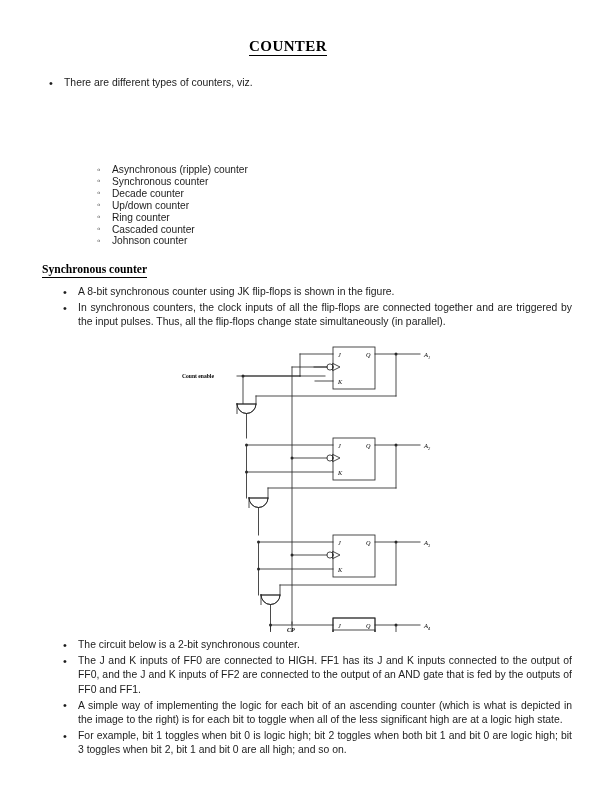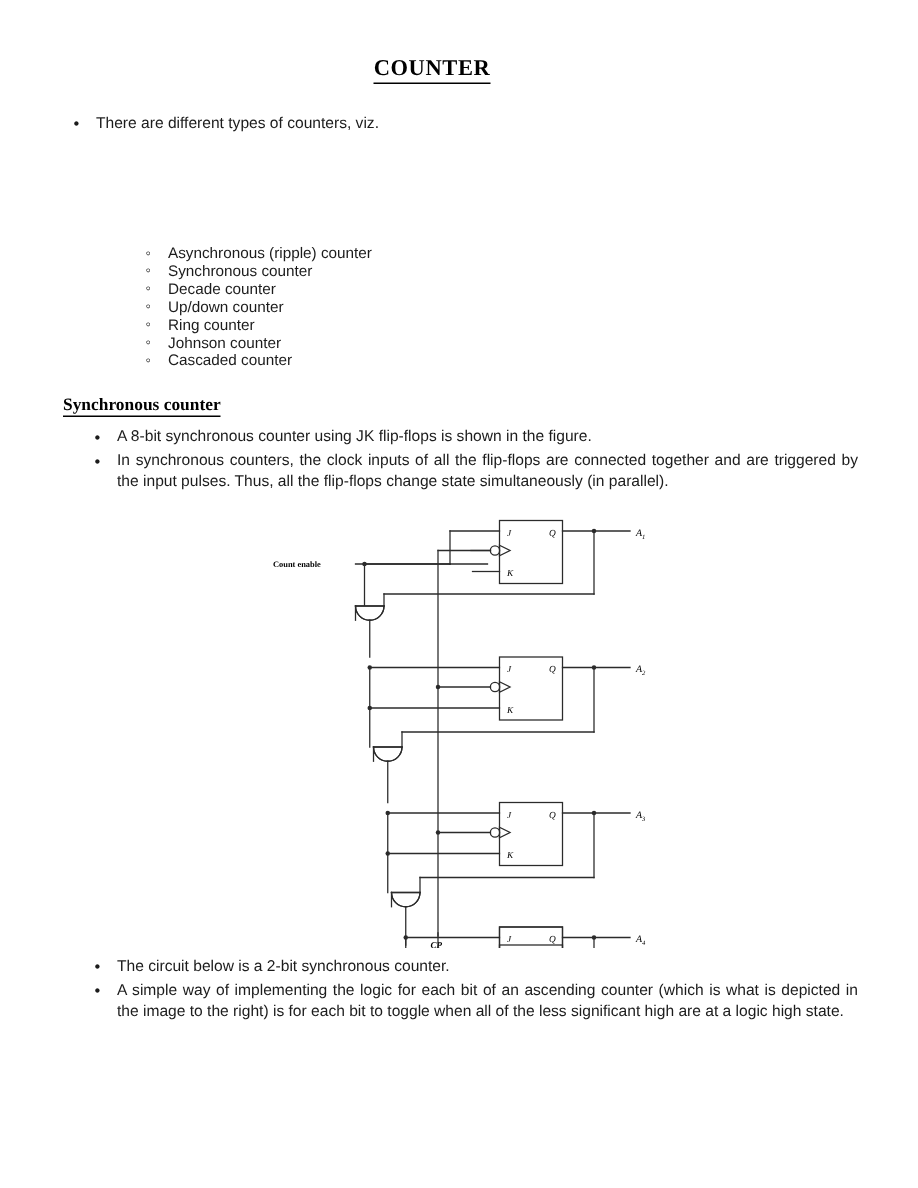--- a/index.html
+++ b/index.html
@@ -153,22 +153,22 @@
   <ul class="bullet-list" style="left:44px; top:72px; width:528px;">
     <li style="margin-top:4px;">There are different types of counters, viz.</li>
   </ul>
 
   <ul class="sub-list" style="left:93px; top:164px; width:300px;">
     <li>Asynchronous (ripple) counter</li>
     <li>Synchronous counter</li>
     <li>Decade counter</li>
     <li>Up/down counter</li>
     <li>Ring counter</li>
+    <li>Cascaded counter</li>
     <li>Johnson counter</li>
-    <li>Cascaded counter</li>
   </ul>
 
   <div class="section-head" style="left:42px; top:263px;">
     <span>Synchronous counter</span>
   </div>
 
   <ul class="bullet-list" style="left:58px; top:285px; width:514px;">
     <li>A 8-bit synchronous counter using JK flip-flops is shown in the figure.</li>
     <li>In synchronous counters, the clock inputs of all the flip-flops are connected together and are triggered by the input pulses. Thus, all the flip-flops change state simultaneously (in parallel).</li>
   </ul>
@@ -314,16 +314,18 @@
         <line x1="148.5" y1="122.5" x2="176" y2="122.5"></line>
 
         <line x1="112" y1="60" x2="112" y2="140"></line>
       </g>
       <text class="io-label" x="180" y="125">To next stage</text>
     </svg>
   </div>
 
   <ul class="bullet-list" style="left:58px; top:638px; width:514px;">
     <li>The circuit below is a 2-bit synchronous counter.</li>
+    <li>The J and K inputs of FF0 are connected to HIGH. FF1 has its J and K inputs connected to the output of FF0, and the J and K inputs of FF2 are connected to the output of an AND gate that is fed by the outputs of FF0 and FF1.</li>
     <li>A simple way of implementing the logic for each bit of an ascending counter (which is what is depicted in the image to the right) is for each bit to toggle when all of the less significant high are at a logic high state.</li>
+    <li>For example, bit 1 toggles when bit 0 is logic high; bit 2 toggles when both bit 1 and bit 0 are logic high; bit 3 toggles when bit 2, bit 1 and bit 0 are all high; and so on.</li>
   </ul>
 
 </div>
 
 </body></html>

